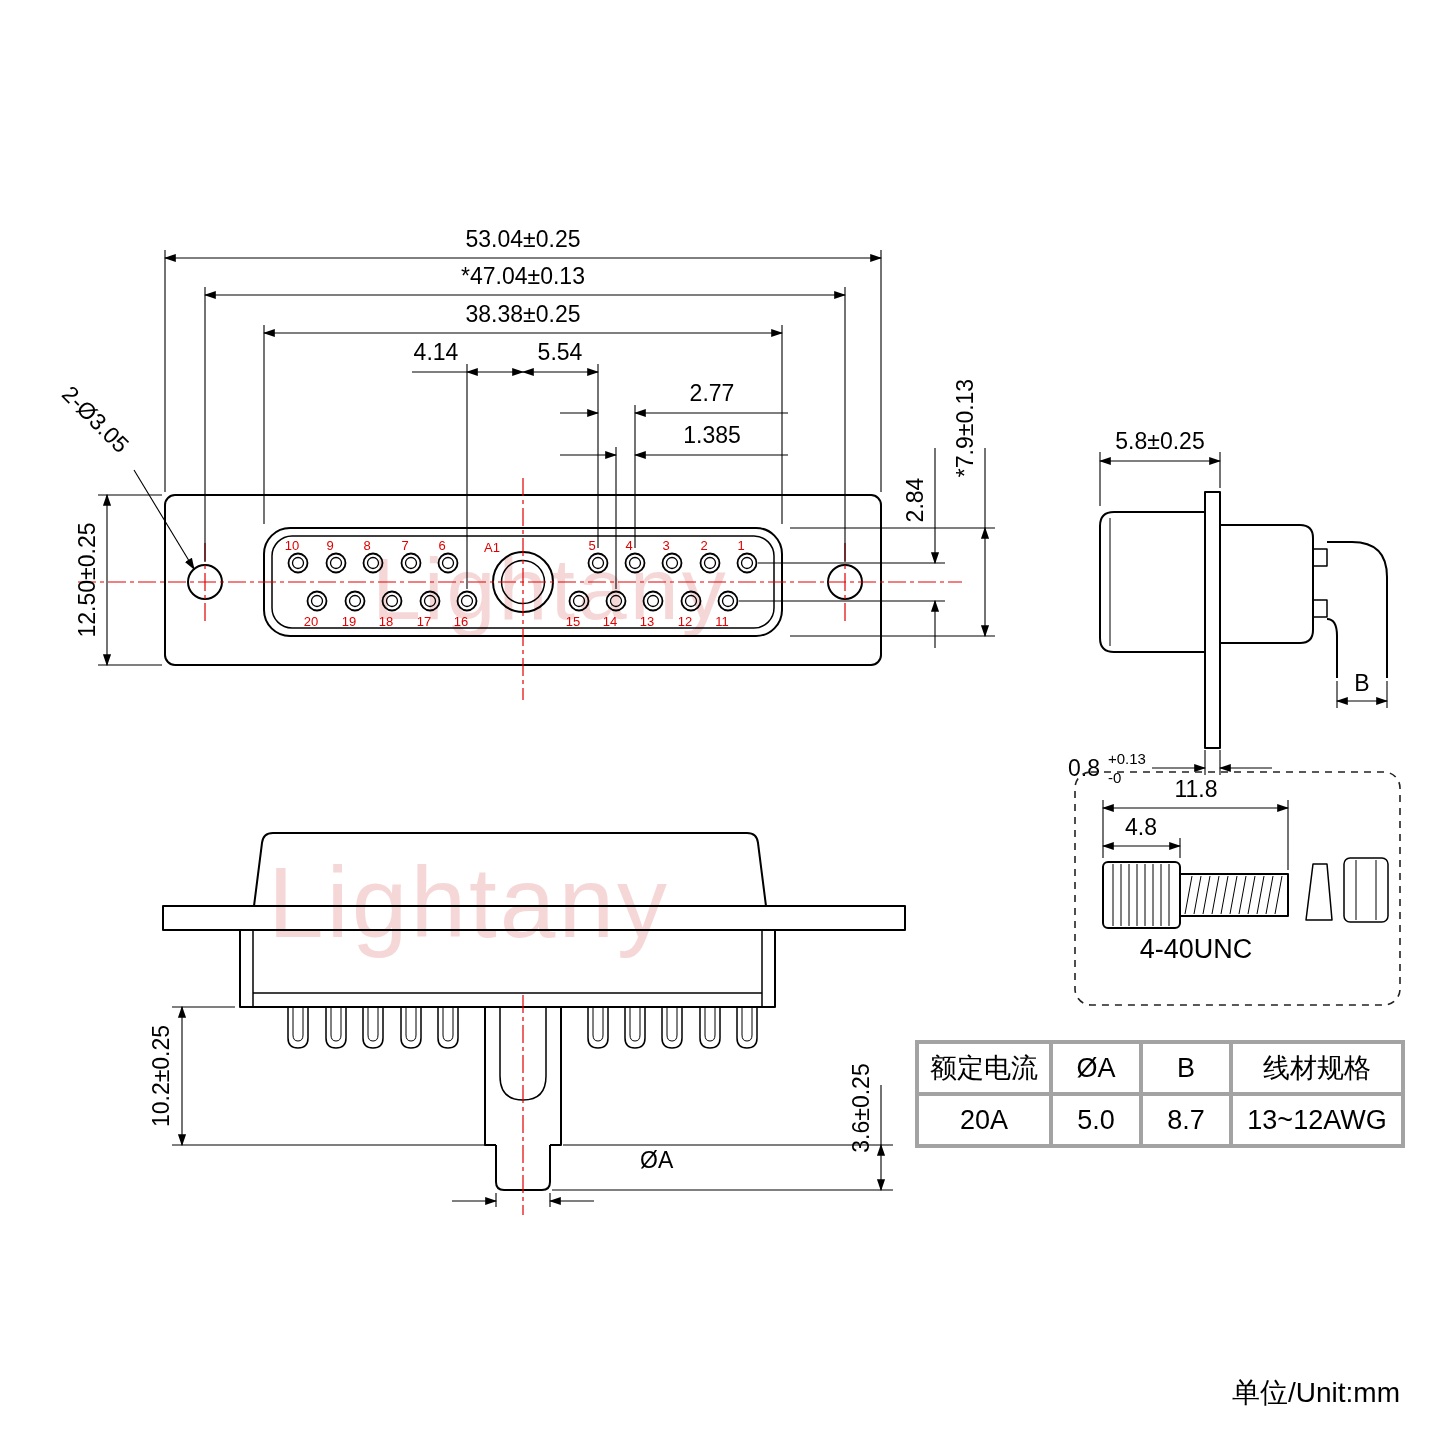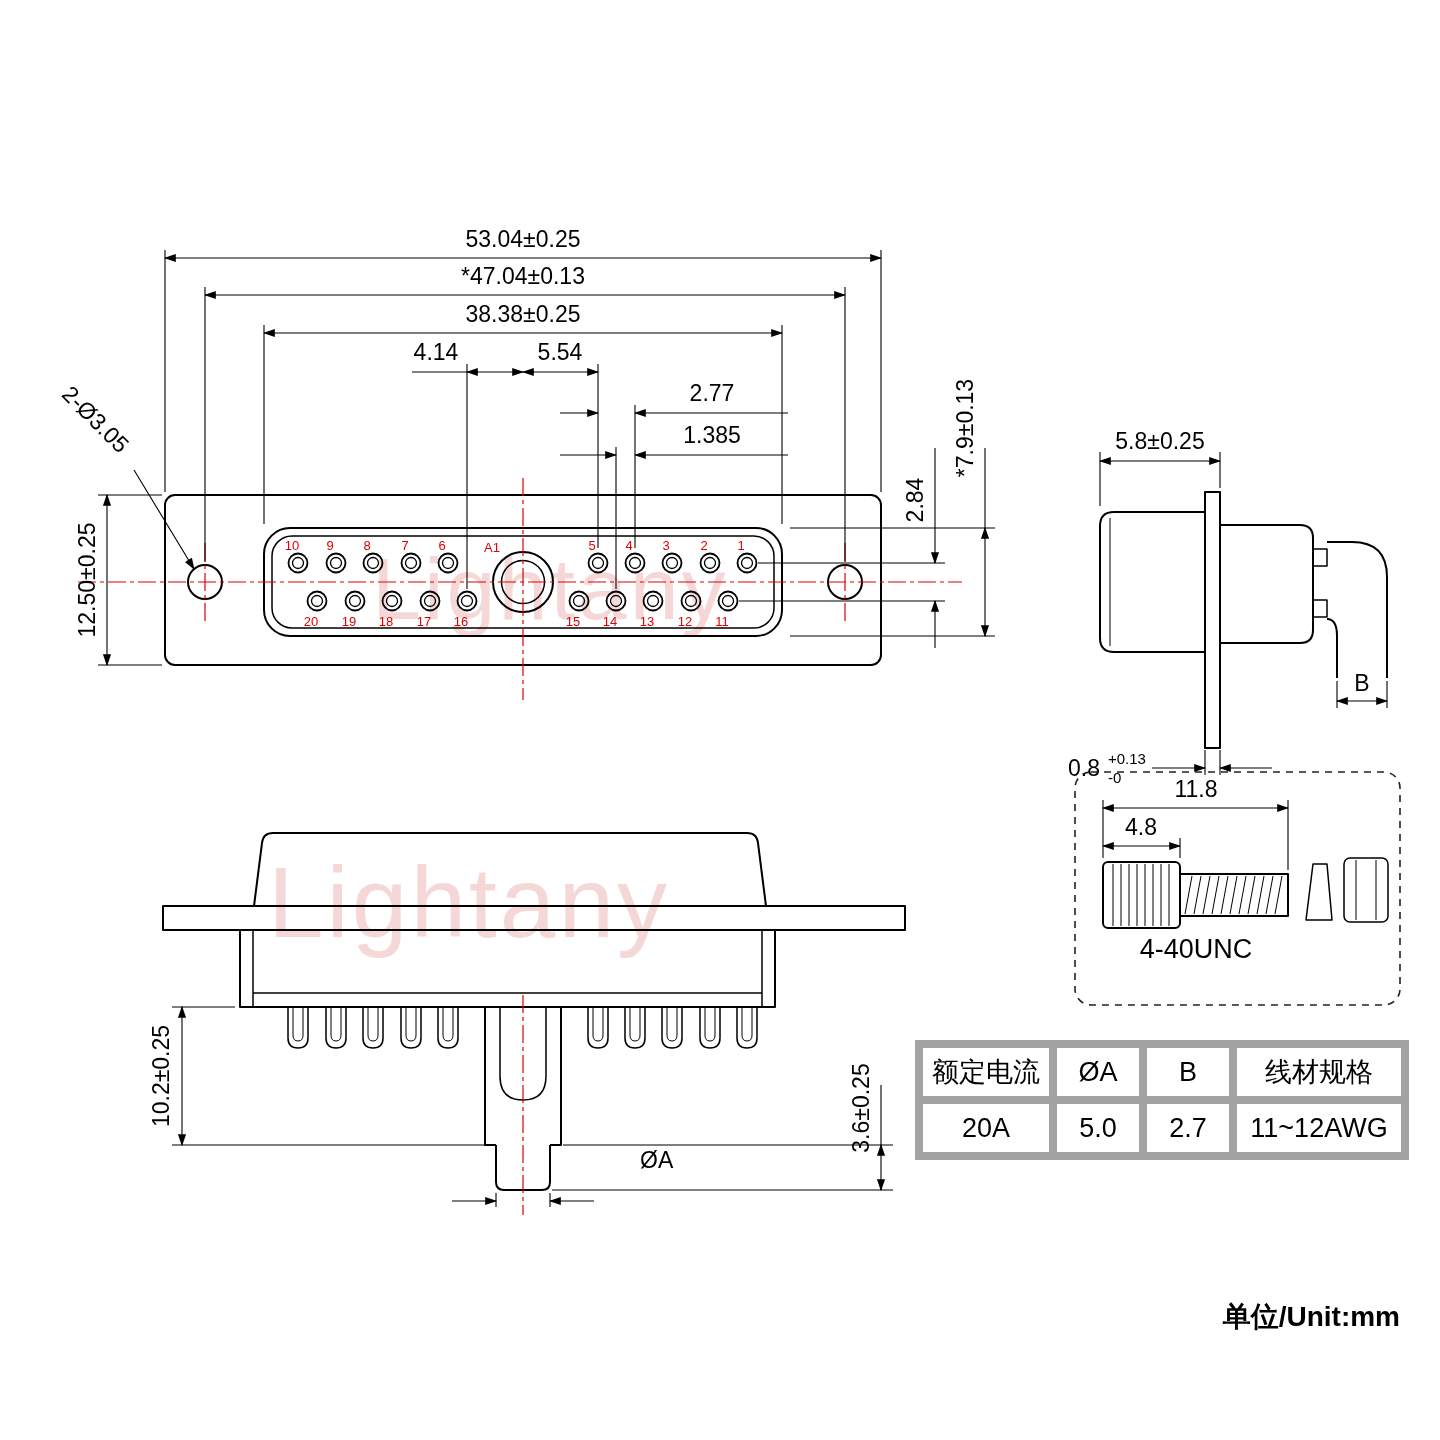--- a/index.html
+++ b/index.html
@@ -18,24 +18,24 @@
   .dtb{font-size:27px;fill:#000;}
   .pn {font-size:13px;fill:var(--accent,#e10000);}
   .dashbox{fill:none;stroke:#222;stroke-width:1.6;stroke-dasharray:7 6;}
   #ar path{fill:var(--line,#000);}
   .wm{position:absolute;font-weight:normal;color:var(--watermark,#eeb0b0);opacity:.5;
       letter-spacing:3px;white-space:nowrap;}
   .wm1{left:372px;top:538px;font-size:88px;}
   .wm2{left:268px;top:845px;font-size:100px;}
   .spec-table{position:absolute;left:915px;top:1040px;}
   .spec-table table{border-collapse:collapse;}
-  .spec-table th,.spec-table td{border:8px solid #a3a3a3;text-align:center;vertical-align:middle;
+  .spec-table th,.spec-table td{border:4px solid #a3a3a3;text-align:center;vertical-align:middle;
       font-weight:normal;font-size:27px;color:#000;padding:0;height:48px;}
-  .unit-label{position:absolute;left:1100px;top:1298px;width:300px;text-align:right;
-      font-size:28px;color:#000;font-weight:bold;}
+  .unit-label{position:absolute;left:1100px;top:1374px;width:300px;text-align:right;
+      font-size:28px;color:#000;}
 </style>
 </head>
 <body>
 
 <div id="stage">
 
   <div class="wm wm1">Lightany</div>
   <div class="wm wm2">Lightany</div>
 
   <svg width="1440" height="1440" viewBox="0 0 1440 1440">
@@ -347,21 +347,21 @@
       <tbody>
           <tr>
         <th>额定电流</th>
         <th>ØA</th>
         <th>B</th>
         <th>线材规格</th>
       </tr>
       <tr>
         <td>20A</td>
         <td>5.0</td>
-        <td>2.7</td>
-        <td>11~12AWG</td>
+        <td>8.7</td>
+        <td>13~12AWG</td>
       </tr>
     </tbody>
       </table>
   </div>
 
   <div class="unit-label">单位/Unit:mm</div>
 </div>
 
 </body></html>

